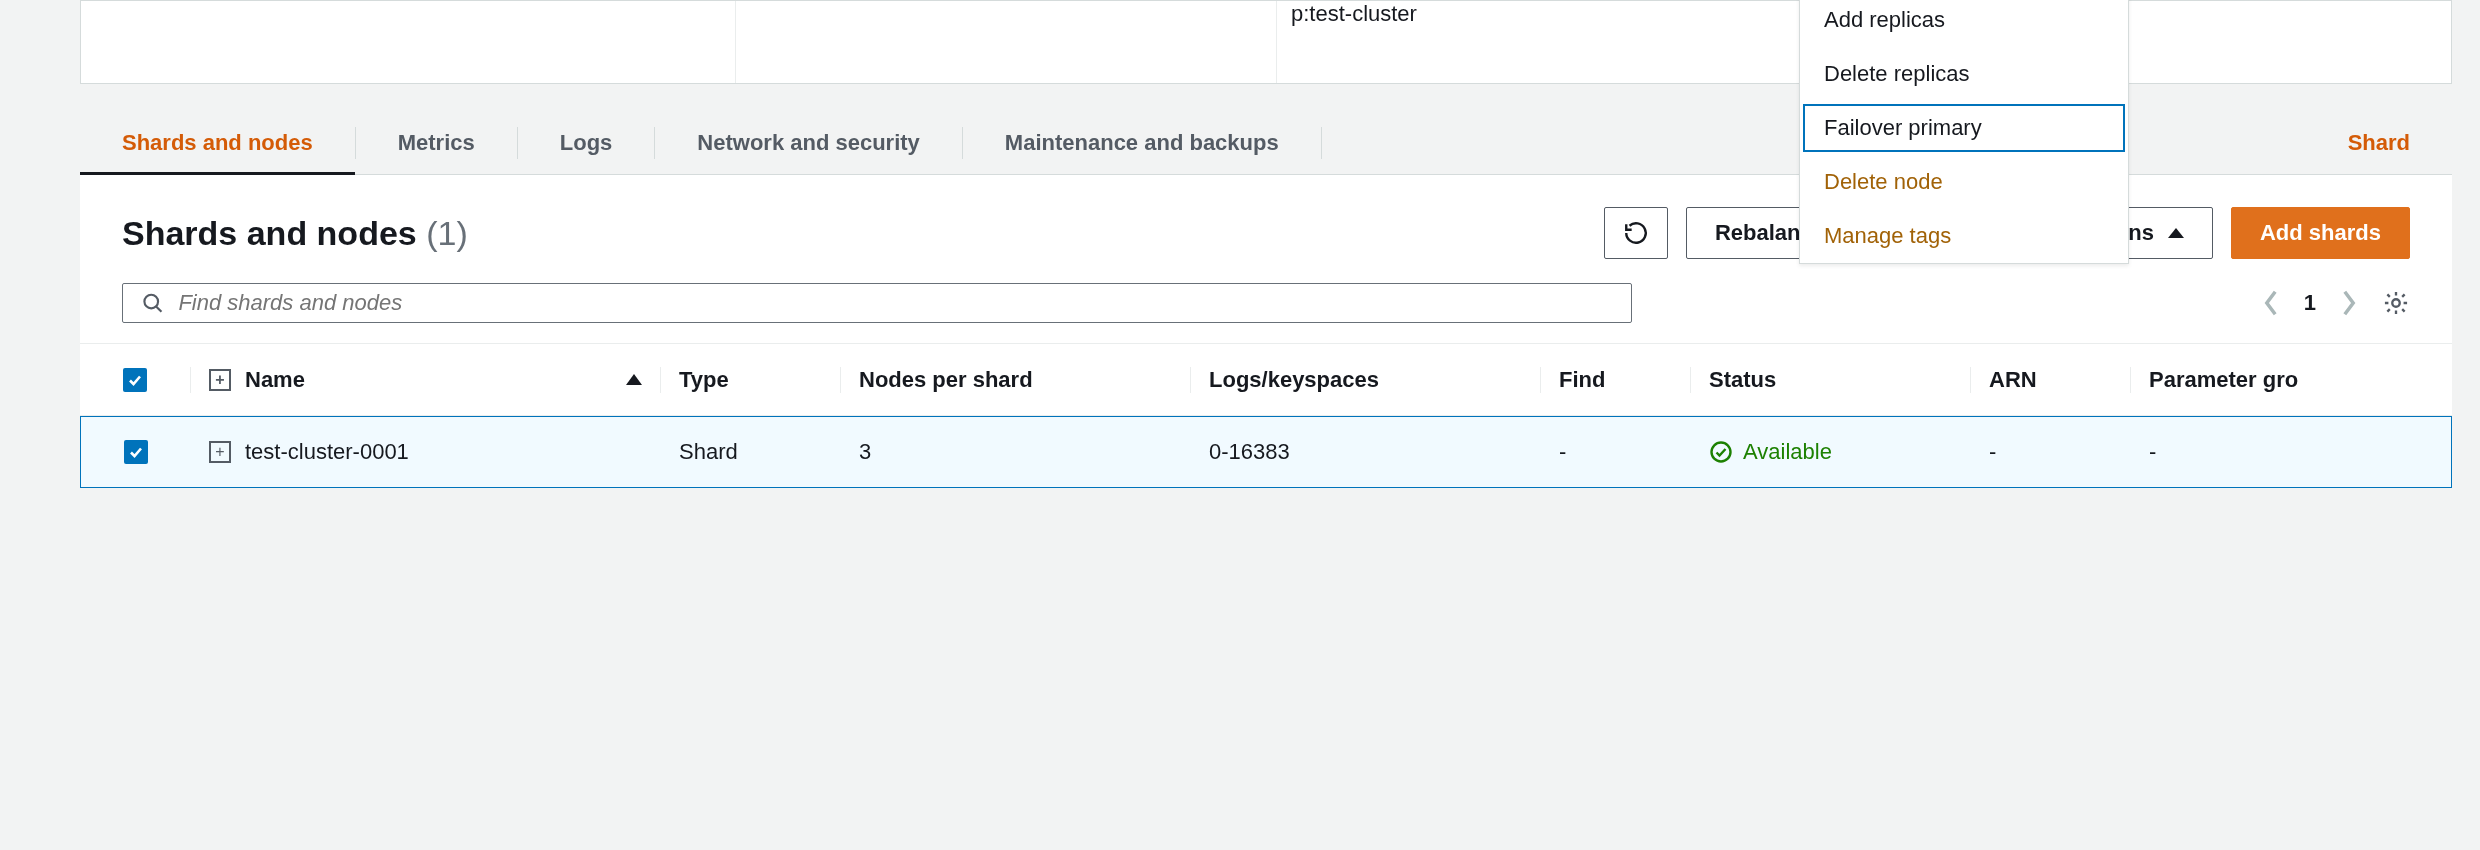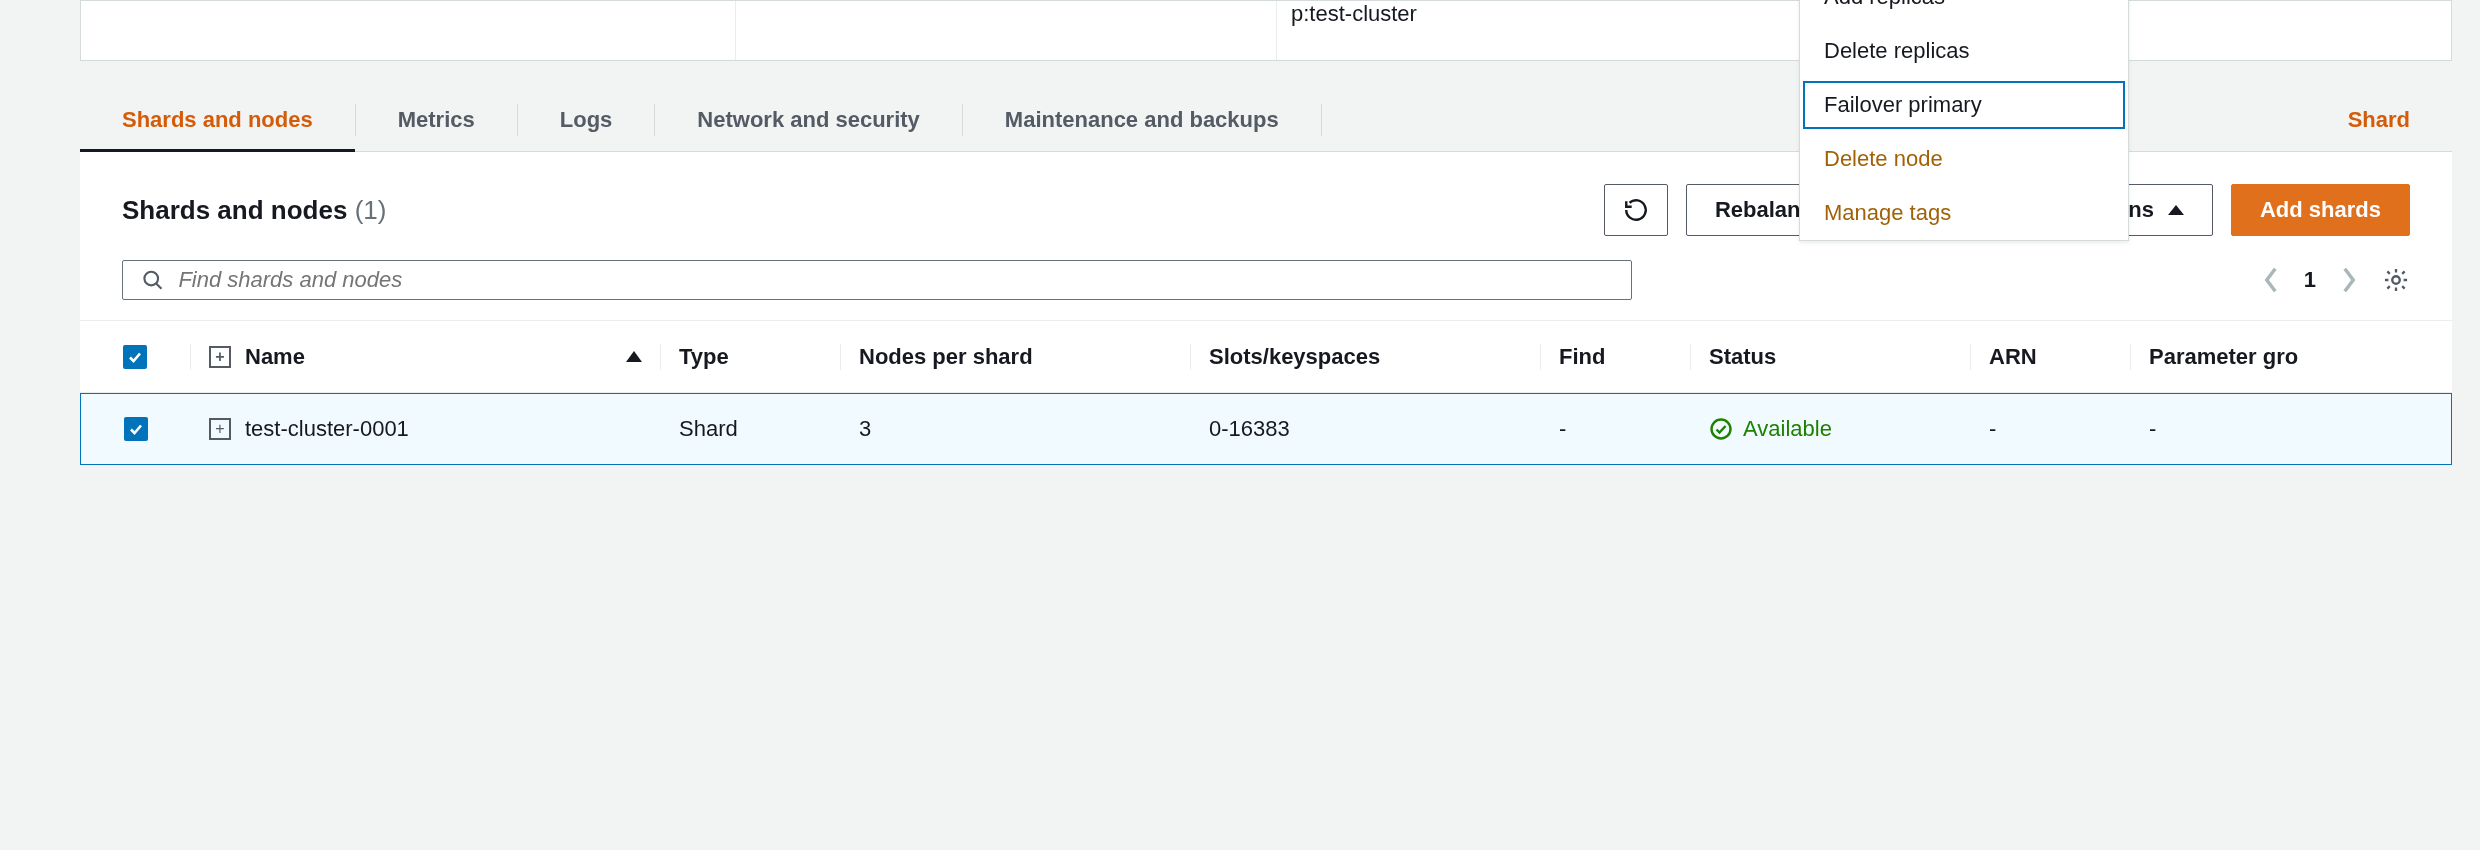--- a/index.html
+++ b/index.html
@@ -11,21 +11,21 @@
     width: 2480px;
     overflow: hidden;
   }
 
   
   .top-panel {
     background: #fff;
     border: 1px solid #d5dbdb;
     margin-left: 80px;
     margin-right: 28px;
-    height: 61px;
+    height: 84px;
     position: relative;
   }
   .top-panel .vert1 { position:absolute; left:654px; top:0; bottom:0; border-left:1px solid #eaeded;}
   .top-panel .vert2 { position:absolute; left:1195px; top:0; bottom:0; border-left:1px solid #eaeded;}
   .top-panel .cluster-text {
     position:absolute; left:1210px; top:0; font-size:22px; color:#16191f;
   }
 
   
   .tabs {
@@ -93,21 +93,21 @@
     border-top: none;
   }
 
   .panel-header {
     display: flex;
     align-items: center;
     padding: 0 42px;
     gap: 18px;
   }
   .panel-title {
-    font-size: 26px;
+    font-size: 34px;
     font-weight: 700;
     flex: 1;
   }
   .panel-title .count { color:#687078; font-weight:400; }
 
   .btn {
     display: inline-flex;
     align-items: center;
     justify-content: center;
     height: 52px;
@@ -293,21 +293,21 @@
             </svg>
         </div>
       </div>
       <div class="cell c-name sep">
         <span class="expand-box">+</span>
         <span>Name</span>
         <span class="sort-caret"></span>
       </div>
       <div class="cell c-type sep">Type</div>
       <div class="cell c-nodes sep">Nodes per shard</div>
-      <div class="cell c-slots sep">Slots/keyspaces</div>
+      <div class="cell c-slots sep">Logs/keyspaces</div>
       <div class="cell c-zone sep">Find</div>
       <div class="cell c-status sep">Status</div>
       <div class="cell c-arn sep">ARN</div>
       <div class="cell c-param sep">Parameter gro</div>
     </div>
 
     <div class="trow">
       <div class="cell c-check">
         <div class="checkbox">
           <svg width="16" height="16" viewBox="0 0 16 16" fill="none" stroke-width="2.6">

